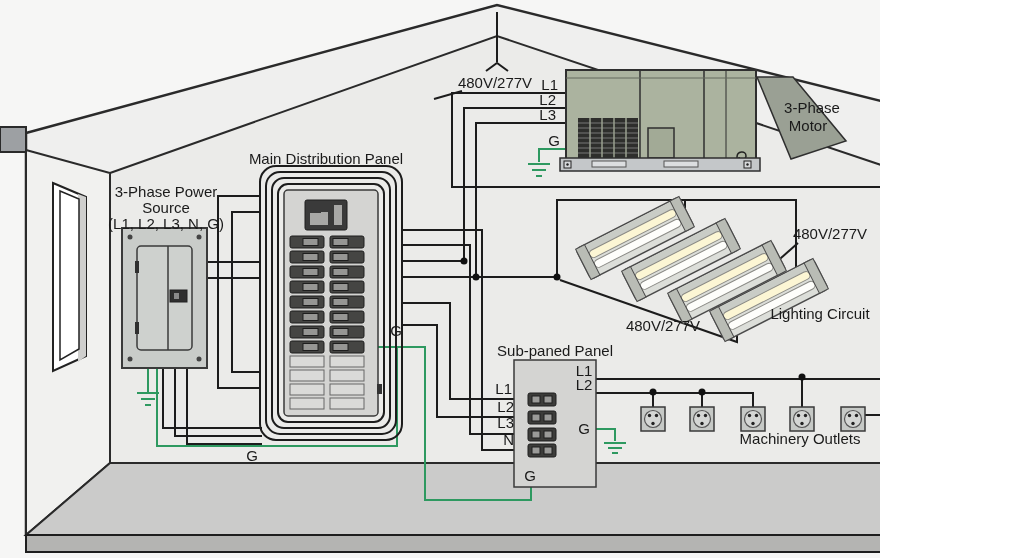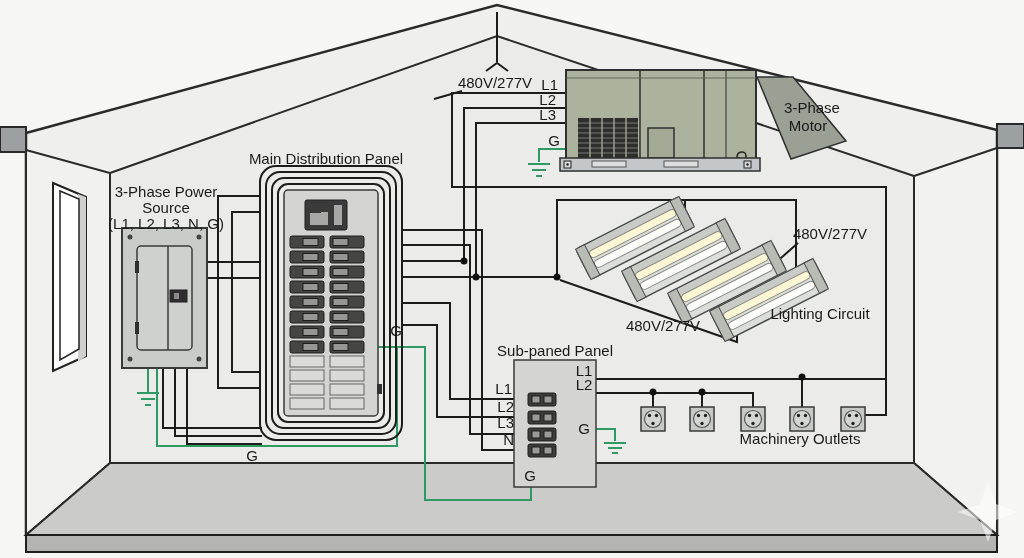--- a/index.html
+++ b/index.html
@@ -1,16 +1,16 @@
 <!DOCTYPE html>
 <html><head>
 <meta charset="utf-8">
 <style>
   html,body{margin:0;padding:0;background:#fff;}
-  .stage{position:relative;width:1024px;height:558px;overflow:hidden;background:#f6f6f5;
+  .stage{position:relative;width:880px;height:558px;overflow:hidden;background:#f6f6f5;
          font-family:"Liberation Sans", sans-serif;}
   svg{display:block;}
   text{font-family:"Liberation Sans", sans-serif;font-size:15px;fill:#1a1a1a;}
   .wire{stroke:#1c1c1c;stroke-width:2;fill:none;}
   .gwire{stroke:#2e9960;stroke-width:2;fill:none;}
 </style>
 </head>
 <body>
 
 <div class="stage">

